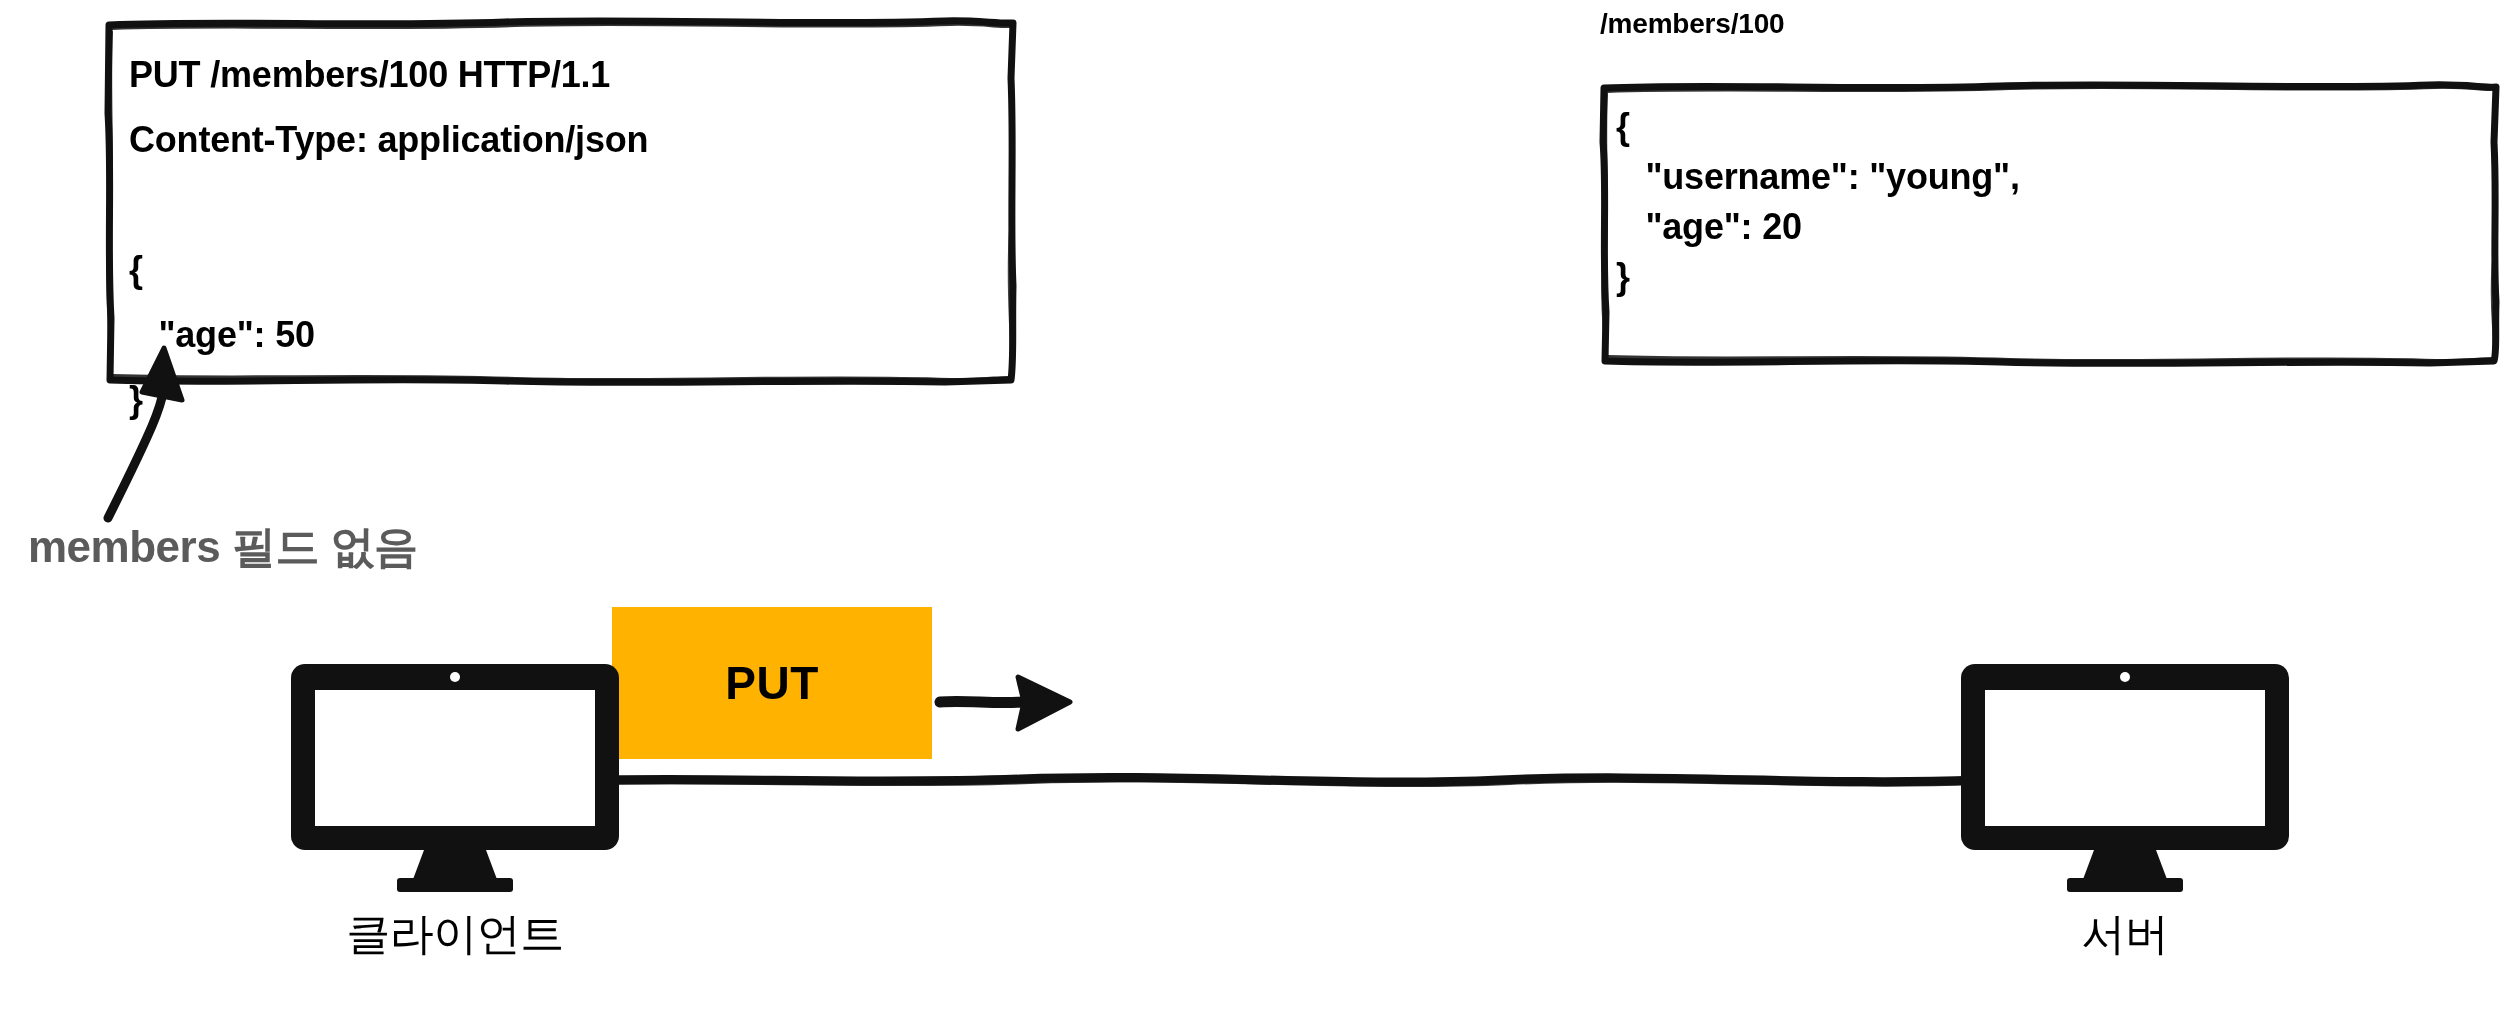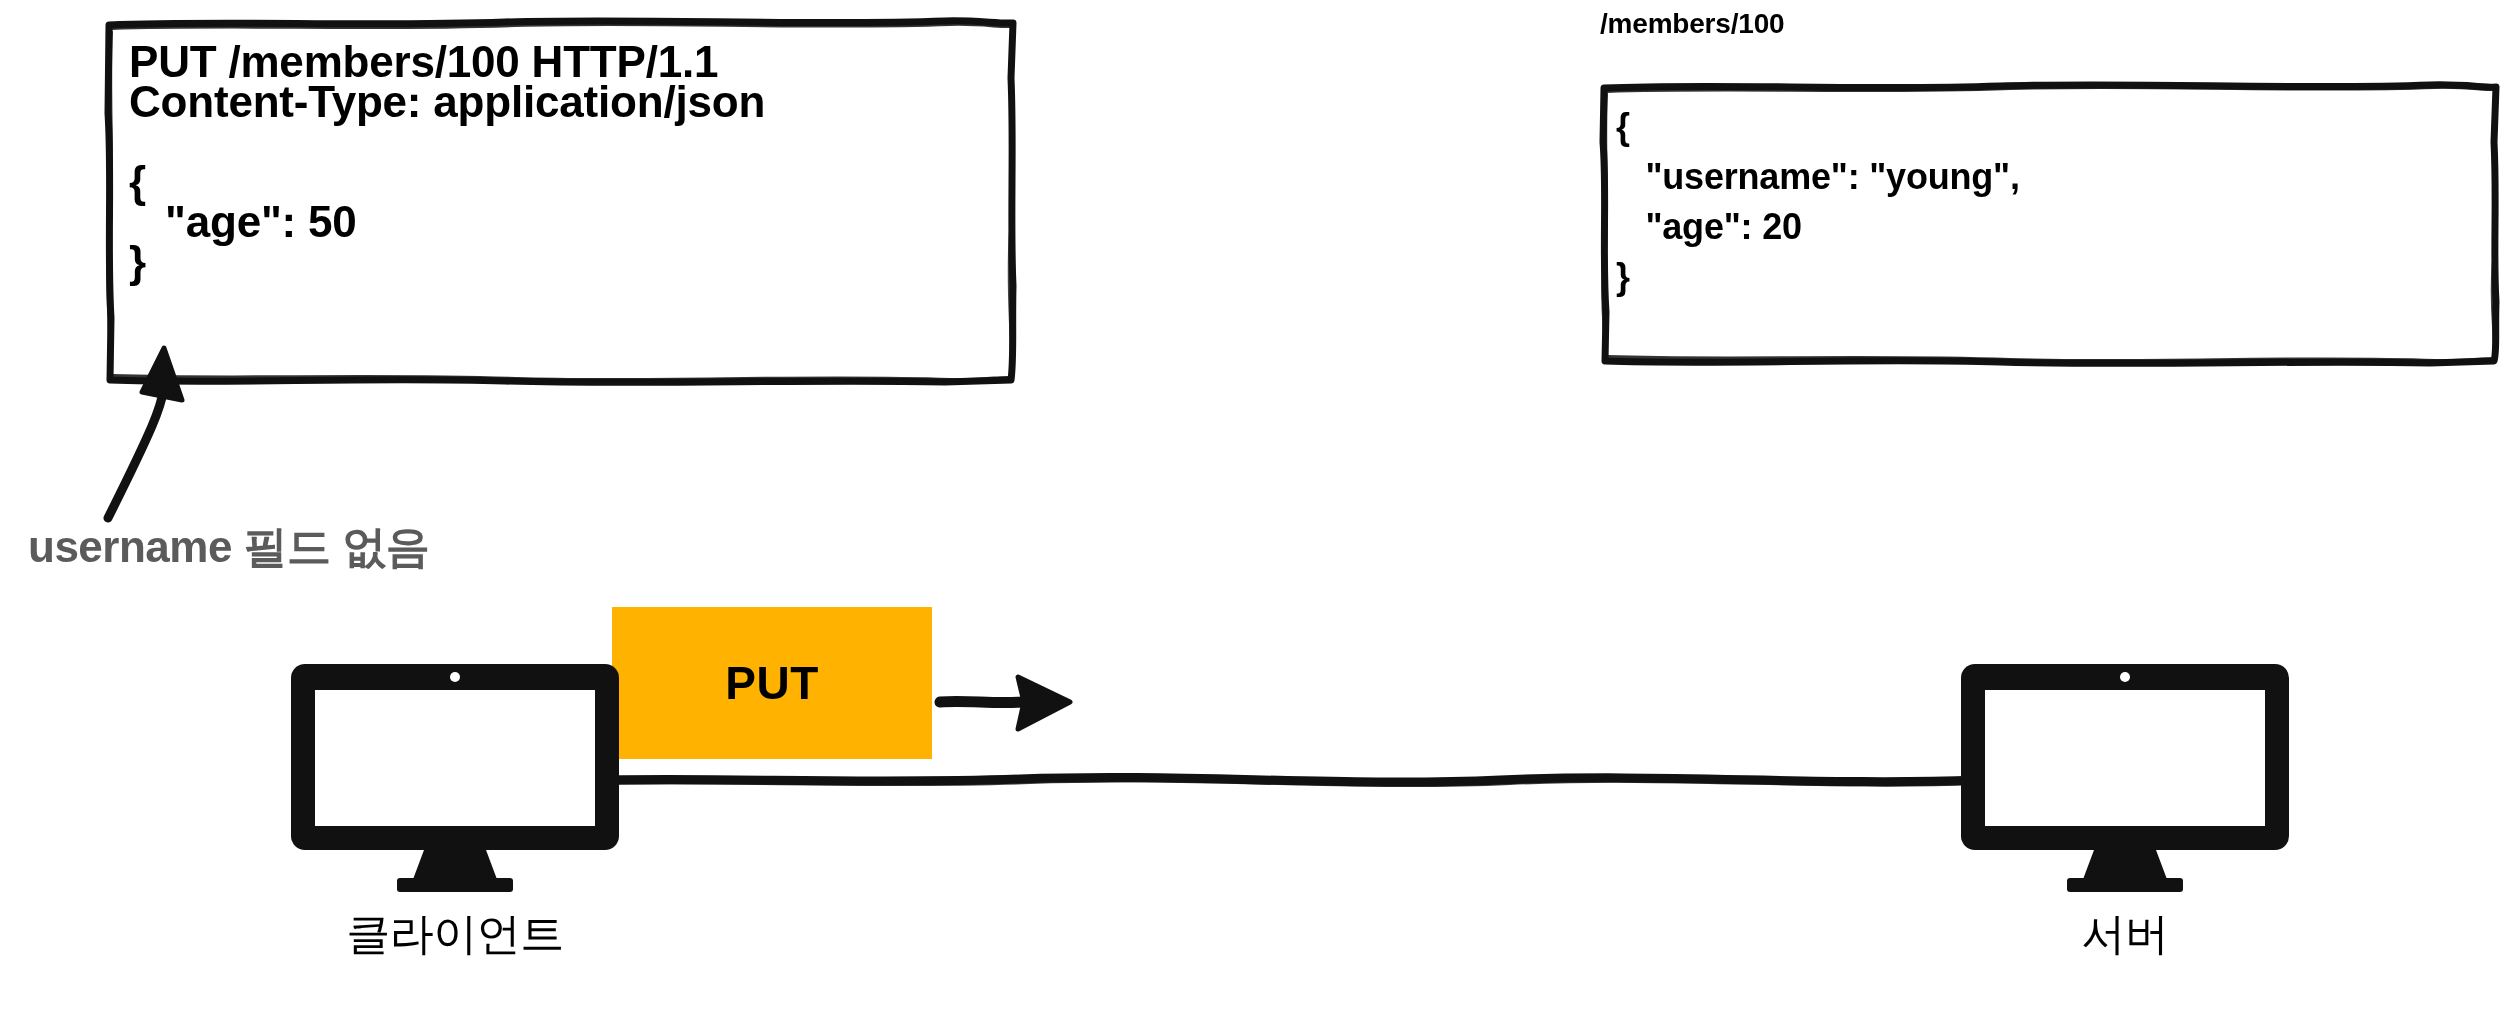--- a/index.html
+++ b/index.html
@@ -24,21 +24,21 @@
     white-space:pre;
     color:#000000;
     font-weight:bold;
     letter-spacing:-0.2px;
   }
 
   
   #request-box{left:105px;top:18px;width:912px;height:368px;}
   #request-box .box-body{
     left:24px;top:24px;right:14px;
-    font-size:44px;line-height:40px;
+    font-size:36px;line-height:65px;
   }
 
   
   #resource-box{left:1600px;top:82px;width:900px;height:284px;}
   #resource-box .box-body{
     left:16px;top:20px;right:14px;
     font-size:36px;line-height:50px;
   }
 
   #resource-path{
@@ -120,21 +120,21 @@
    "username": "young",
    "age": 20
 }</div>
   </div>
 
   <svg id="annotation-arrow" viewBox="0 0 200 200">
     <path d="M8,188 C22,160 40,124 52,96 C58,82 62,70 64,58" fill="none" stroke="#111111" stroke-width="9" stroke-linecap="round"></path>
     <path d="M64,18 L82,70 L42,62 Z" fill="#111111" stroke="#111111" stroke-width="5" stroke-linejoin="round"></path>
   </svg>
 
-  <div id="annotation-label">username 필드 없음</div>
+  <div id="annotation-label">members 필드 없음</div>
 
   <div id="put-chip">
     <span class="chip-label">PUT</span>
   </div>
 
   <svg id="put-arrow" viewBox="0 0 160 100">
     <path d="M2,47 C28,45 56,49 84,47" fill="none" stroke="#111111" stroke-width="11" stroke-linecap="round"></path>
     <path d="M132,47 L80,22 L86,47 L80,74 Z" fill="#111111" stroke="#111111" stroke-width="5" stroke-linejoin="round"></path>
   </svg>
 

